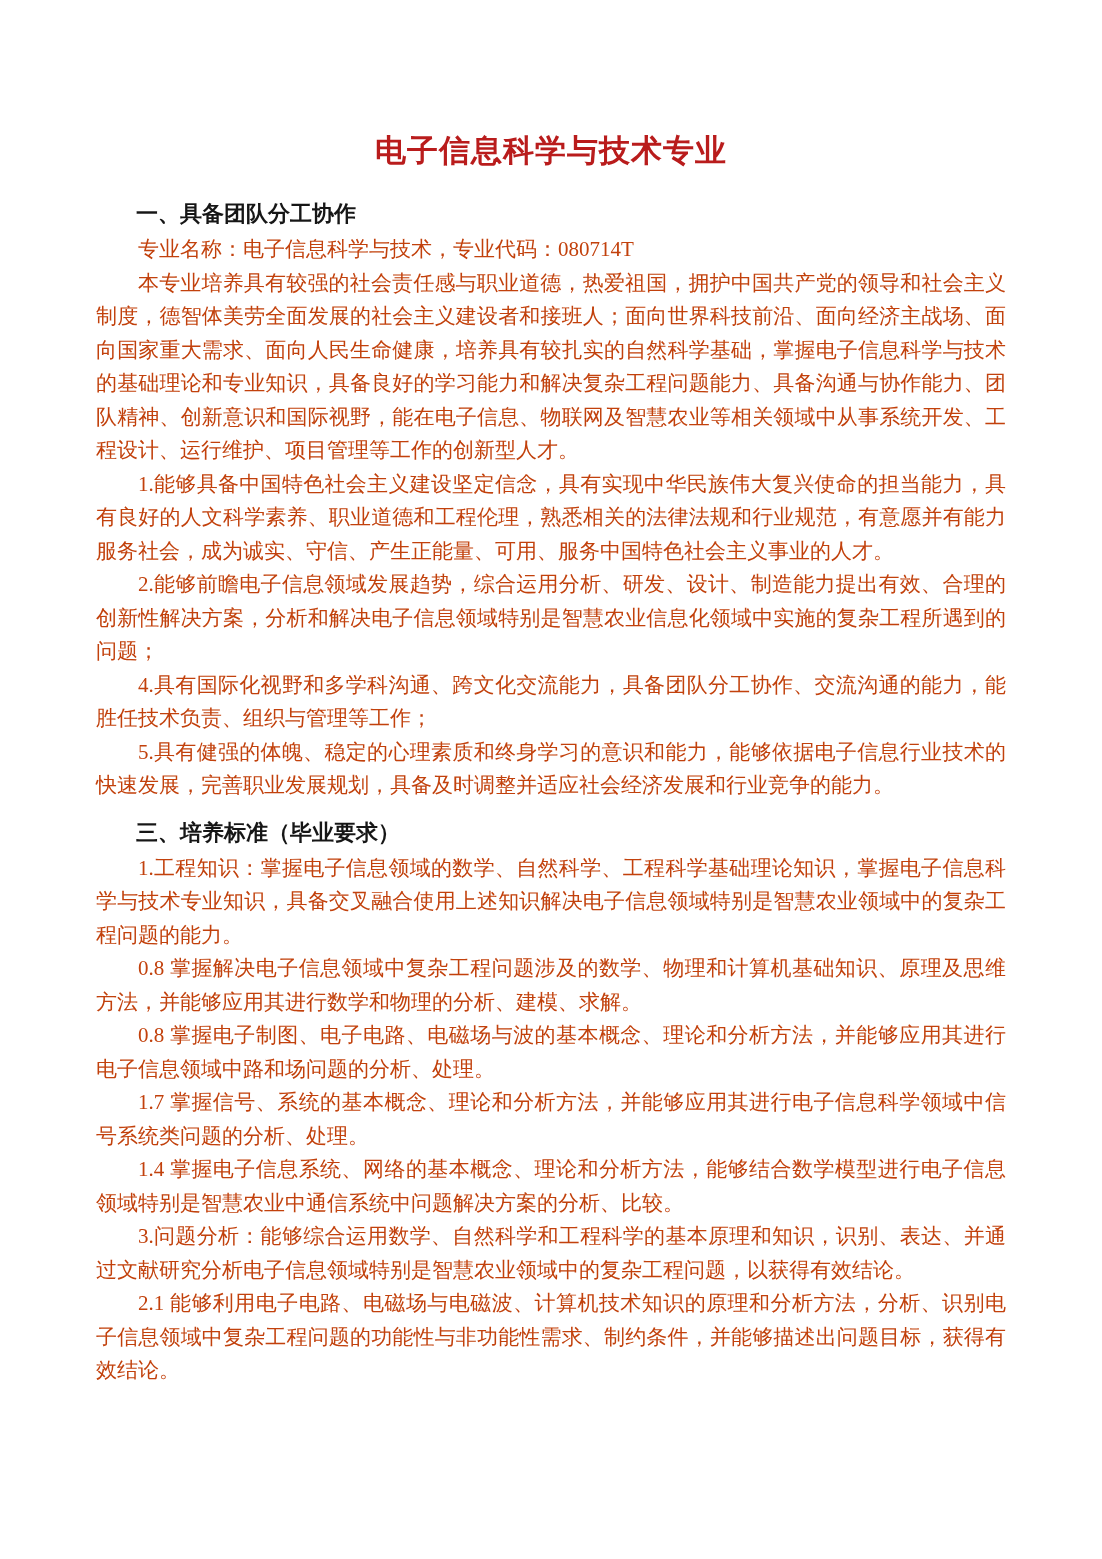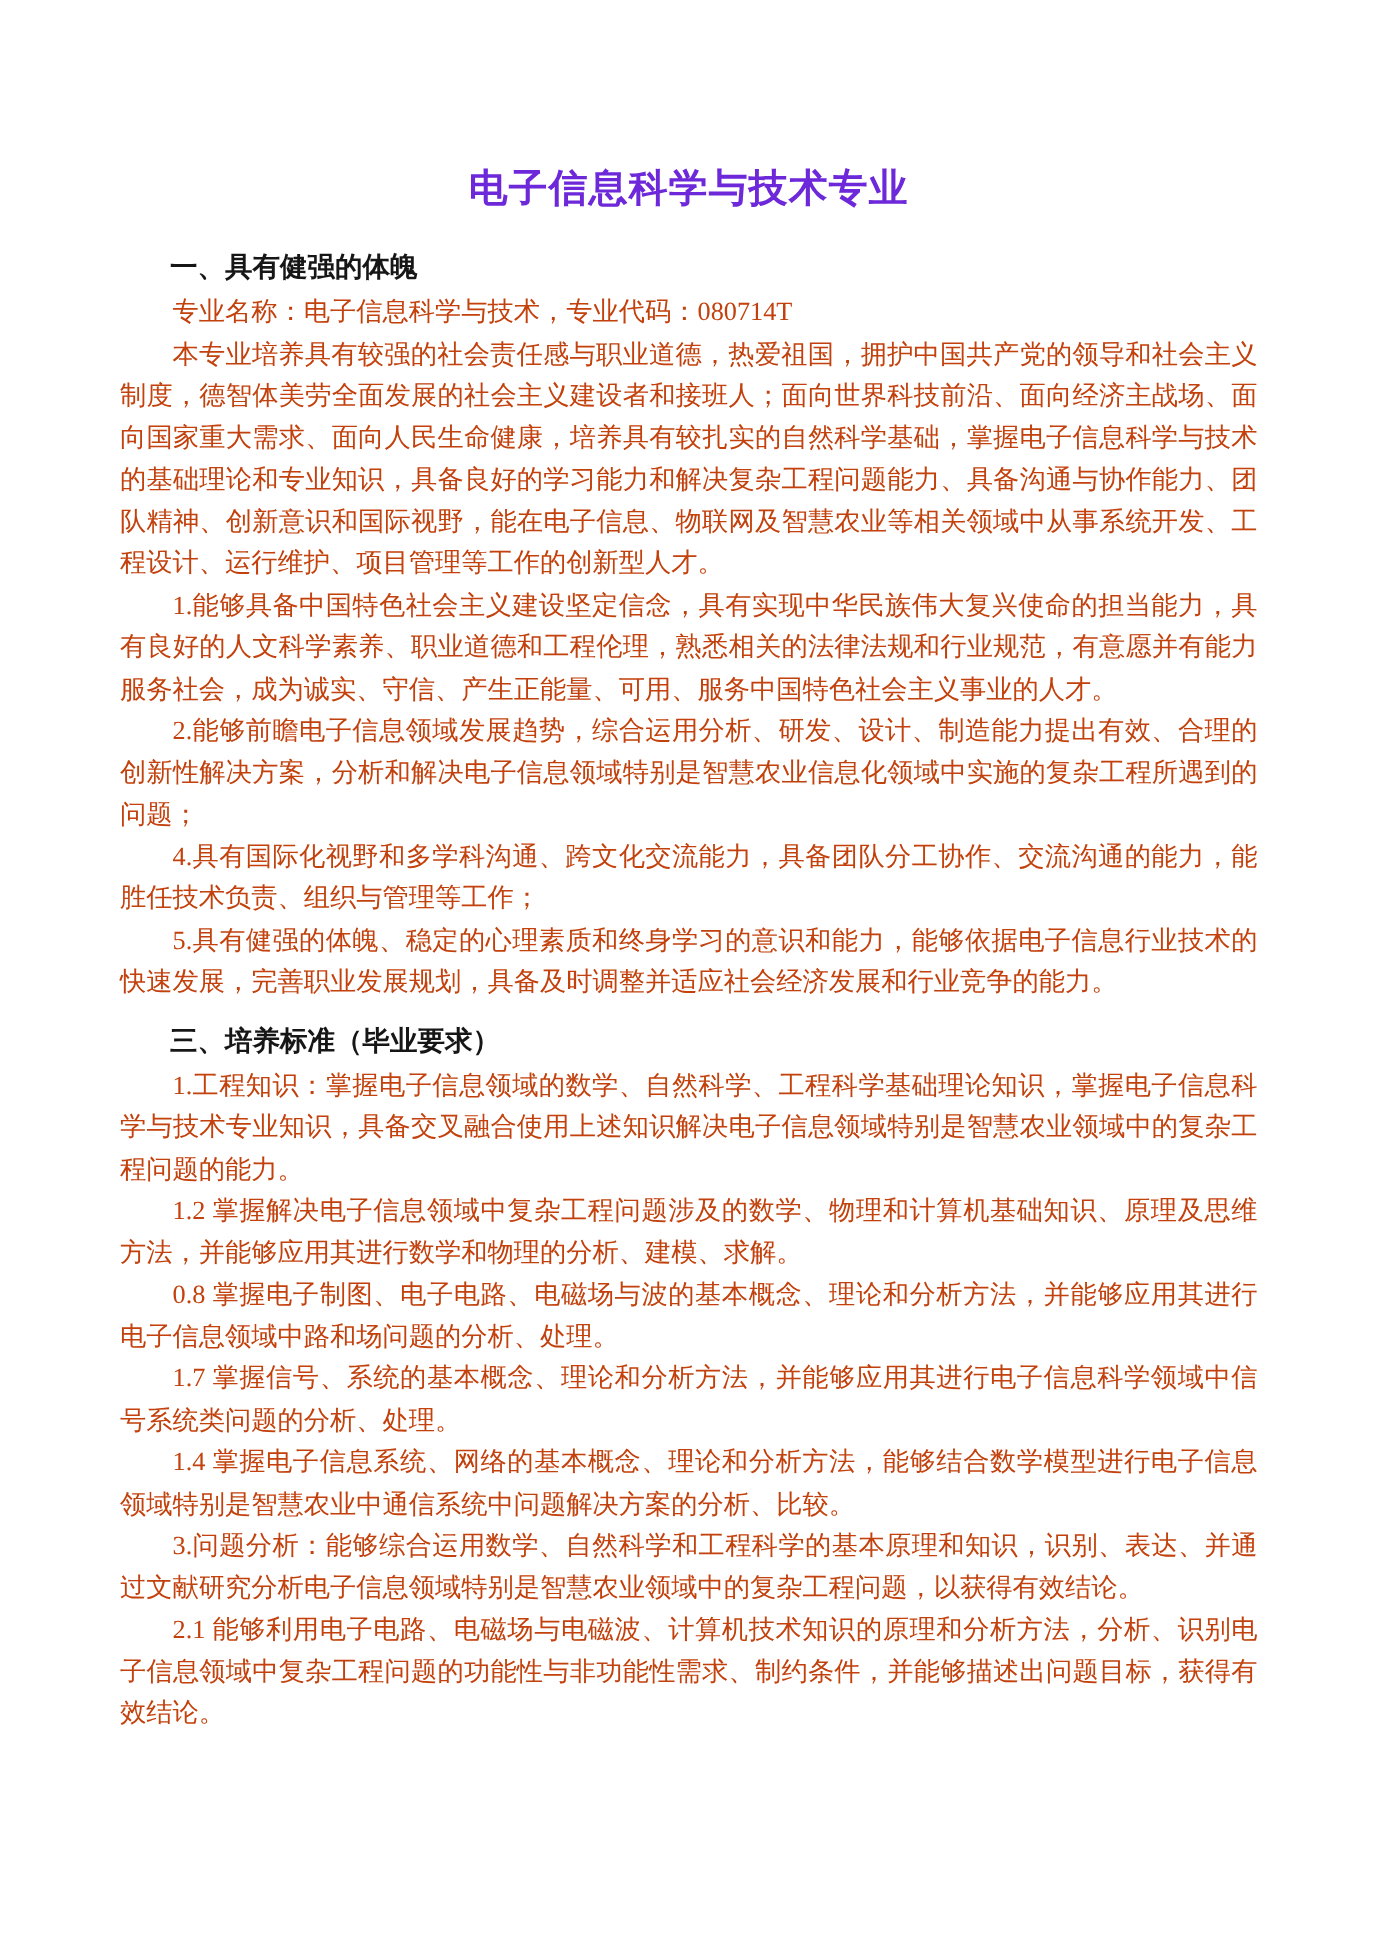--- a/index.html
+++ b/index.html
@@ -20,21 +20,21 @@
     font-family: "Liberation Serif", serif;
   }
   .doc-title {
     margin: 0;
     font-family: "Liberation Sans", sans-serif;
     font-weight: 700;
     font-size: 31px;
     line-height: 46px;
     text-align: center;
     letter-spacing: 1px;
-    color: #6d28d9;
+    color: #b91c1c;
   }
   .sec-heading {
     margin: 14px 0 3px 0;
     padding-left: 40px;
     font-family: "Liberation Sans", sans-serif;
     font-weight: 700;
     font-size: 22px;
     line-height: 32px;
     color: #161616;
   }
@@ -52,36 +52,36 @@
   }
 </style>
 </head>
 <body>
 
 <div class="page">
 
   <h1 class="doc-title">电子信息科学与技术专业</h1>
 
   <section>
-    <h2 class="sec-heading first">一、具有健强的体魄</h2>
+    <h2 class="sec-heading first">一、具备团队分工协作</h2>
     <p class="para">专业名称：电子信息科学与技术，专业代码：080714T</p>
   </section>
 
   <section>
     <p class="para">本专业培养具有较强的社会责任感与职业道德，热爱祖国，拥护中国共产党的领导和社会主义制度，德智体美劳全面发展的社会主义建设者和接班人；面向世界科技前沿、面向经济主战场、面向国家重大需求、面向人民生命健康，培养具有较扎实的自然科学基础，掌握电子信息科学与技术的基础理论和专业知识，具备良好的学习能力和解决复杂工程问题能力、具备沟通与协作能力、团队精神、创新意识和国际视野，能在电子信息、物联网及智慧农业等相关领域中从事系统开发、工程设计、运行维护、项目管理等工作的创新型人才。</p>
     <p class="para">1.能够具备中国特色社会主义建设坚定信念，具有实现中华民族伟大复兴使命的担当能力，具有良好的人文科学素养、职业道德和工程伦理，熟悉相关的法律法规和行业规范，有意愿并有能力服务社会，成为诚实、守信、产生正能量、可用、服务中国特色社会主义事业的人才。</p>
     <p class="para">2.能够前瞻电子信息领域发展趋势，综合运用分析、研发、设计、制造能力提出有效、合理的创新性解决方案，分析和解决电子信息领域特别是智慧农业信息化领域中实施的复杂工程所遇到的问题；</p>
     <p class="para">4.具有国际化视野和多学科沟通、跨文化交流能力，具备团队分工协作、交流沟通的能力，能胜任技术负责、组织与管理等工作；</p>
     <p class="para">5.具有健强的体魄、稳定的心理素质和终身学习的意识和能力，能够依据电子信息行业技术的快速发展，完善职业发展规划，具备及时调整并适应社会经济发展和行业竞争的能力。</p>
   </section>
 
   <section>
     <h2 class="sec-heading">三、培养标准（毕业要求）</h2>
     <p class="para">1.工程知识：掌握电子信息领域的数学、自然科学、工程科学基础理论知识，掌握电子信息科学与技术专业知识，具备交叉融合使用上述知识解决电子信息领域特别是智慧农业领域中的复杂工程问题的能力。</p>
-    <p class="para">1.2 掌握解决电子信息领域中复杂工程问题涉及的数学、物理和计算机基础知识、原理及思维方法，并能够应用其进行数学和物理的分析、建模、求解。</p>
+    <p class="para">0.8 掌握解决电子信息领域中复杂工程问题涉及的数学、物理和计算机基础知识、原理及思维方法，并能够应用其进行数学和物理的分析、建模、求解。</p>
     <p class="para">0.8 掌握电子制图、电子电路、电磁场与波的基本概念、理论和分析方法，并能够应用其进行电子信息领域中路和场问题的分析、处理。</p>
     <p class="para">1.7 掌握信号、系统的基本概念、理论和分析方法，并能够应用其进行电子信息科学领域中信号系统类问题的分析、处理。</p>
     <p class="para">1.4 掌握电子信息系统、网络的基本概念、理论和分析方法，能够结合数学模型进行电子信息领域特别是智慧农业中通信系统中问题解决方案的分析、比较。</p>
     <p class="para">3.问题分析：能够综合运用数学、自然科学和工程科学的基本原理和知识，识别、表达、并通过文献研究分析电子信息领域特别是智慧农业领域中的复杂工程问题，以获得有效结论。</p>
     <p class="para">2.1 能够利用电子电路、电磁场与电磁波、计算机技术知识的原理和分析方法，分析、识别电子信息领域中复杂工程问题的功能性与非功能性需求、制约条件，并能够描述出问题目标，获得有效结论。</p>
   </section>
 
 </div>
 
 </body></html>

